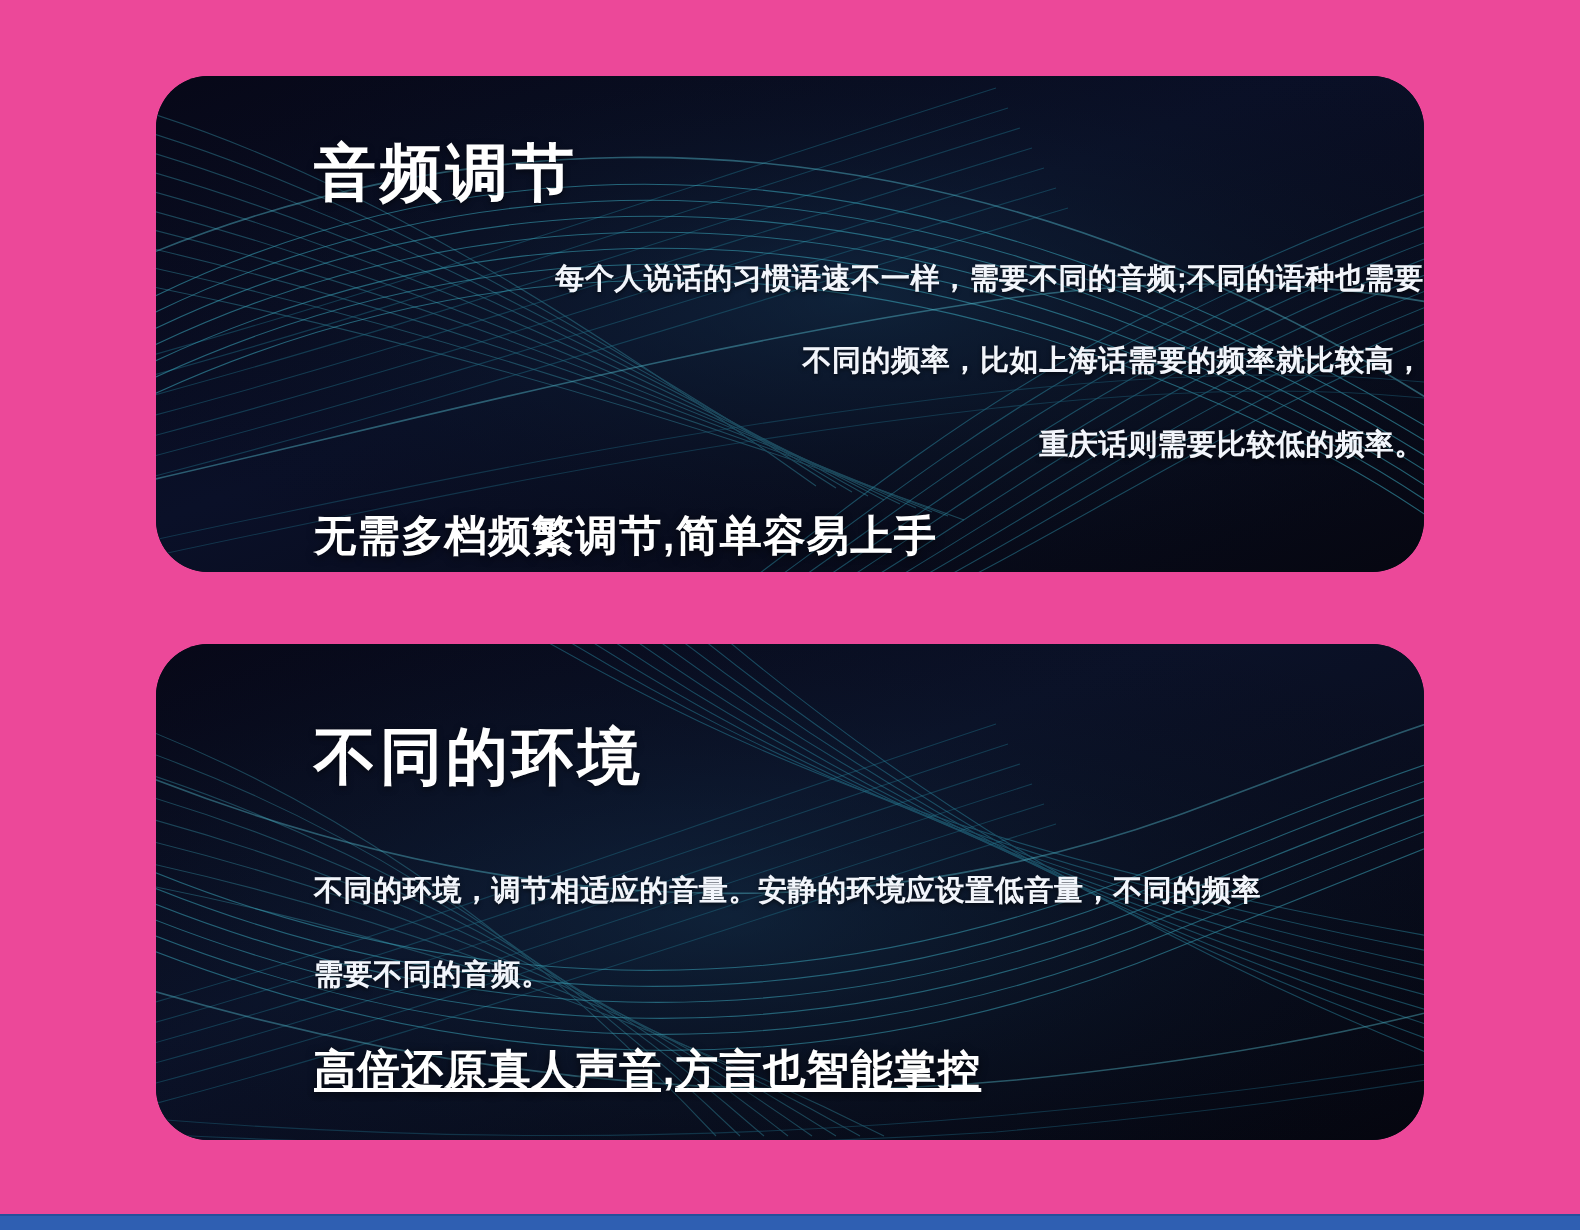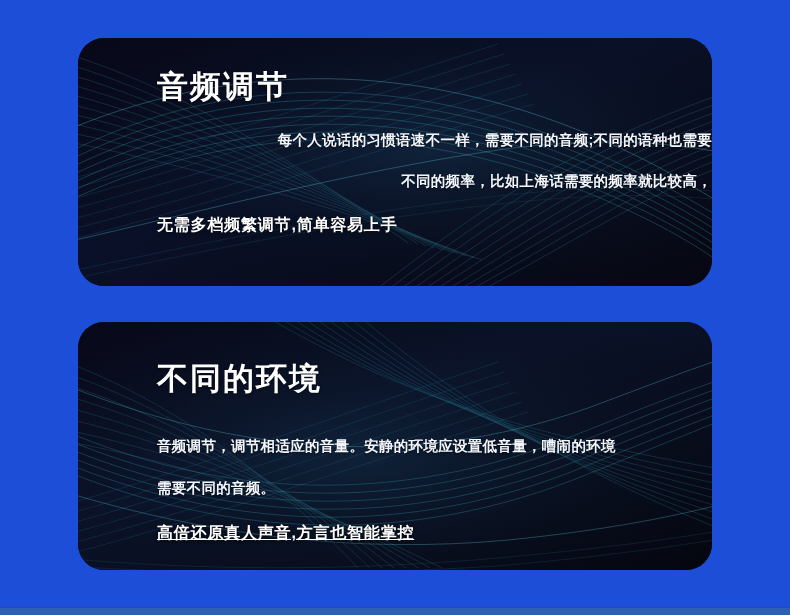--- a/index.html
+++ b/index.html
@@ -13,21 +13,21 @@
     background: #3063b8;
     font-family: "Liberation Sans", "DejaVu Sans", sans-serif;
     position: relative;
   }
 
   .page {
     position: absolute;
     left: 0; top: 0;
     width: 790px;
     height: 615px;
-    background: #1d4ed8;
+    background: #ec4899;
   }
 
   .bottom-strip {
     position: absolute;
     left: 0;
     top: 607px;
     width: 790px;
     height: 8px;
     background: #2f5fb2;
     border-top: 1px solid #27509a;
@@ -88,21 +88,21 @@
     text-shadow: 0 1px 2px rgba(0,0,0,0.6);
     margin: 0;
   }
   .card--one .card-body { margin-top: 26px; }
   .card--one .card-body li { margin-bottom: 27px; text-align: right; }
   .card--two .card-body { margin-top: 40px; }
   .card--two .card-body li { margin-bottom: 28px; }
 
   .card-highlight {
     color: #ffffff;
-    font-size: 16px;
+    font-size: 21px;
     font-weight: bold;
     letter-spacing: 0.8px;
     line-height: 1.1;
     margin: 0;
     text-shadow: 0 1px 4px rgba(0,0,0,0.7);
   }
   .card--one .card-highlight { margin-top: 8px; }
   .card--two .card-highlight { margin-top: 6px; text-decoration: underline; }
 </style>
 </head>
@@ -188,20 +188,21 @@
           <path d="M-20,244 C 120,214 260,184 420,166 C 530,154 600,156 660,164"></path>
         </g>
       </g>
     </svg>
 
     <div class="card-content">
       <h2 class="card-title">音频调节</h2>
       <ul class="card-body">
         <li>每个人说话的习惯语速不一样，需要不同的音频;不同的语种也需要</li>
         <li>不同的频率，比如上海话需要的频率就比较高，</li>
+        <li>重庆话则需要比较低的频率。</li>
       </ul>
       <p class="card-highlight">无需多档频繁调节,简单容易上手</p>
     </div>
   </div>
 
   <div class="card card--two">
 
     <svg class="card-bg" viewBox="0 0 634 248" preserveAspectRatio="none">
       <defs>
         <linearGradient id="cardGrad2" x1="0" y1="0" x2="1" y2="1">
@@ -266,21 +267,21 @@
         <g stroke="#1b5a72" opacity="0.5">
           <path d="M-20,236 C 120,248 260,250 420,236 C 530,226 600,216 660,206"></path>
           <path d="M-20,244 C 120,252 260,254 420,244 C 530,234 600,224 660,214"></path>
         </g>
       </g>
     </svg>
 
     <div class="card-content">
       <h2 class="card-title">不同的环境</h2>
       <ul class="card-body">
-        <li>音频调节，调节相适应的音量。安静的环境应设置低音量，嘈闹的环境</li>
+        <li>不同的环境，调节相适应的音量。安静的环境应设置低音量，不同的频率</li>
         <li>需要不同的音频。</li>
       </ul>
       <p class="card-highlight">高倍还原真人声音,方言也智能掌控</p>
     </div>
   </div>
 
   <div class="bottom-strip"></div>
 </div>
 
 </body></html>

